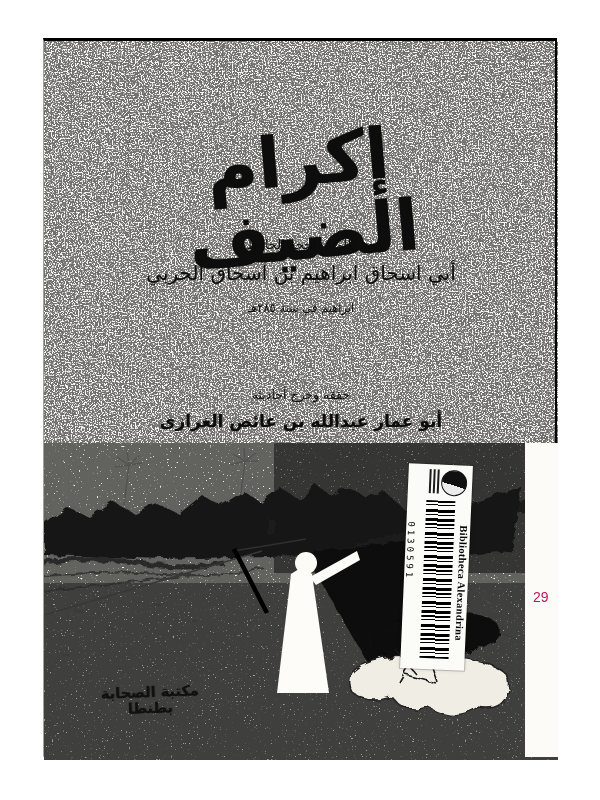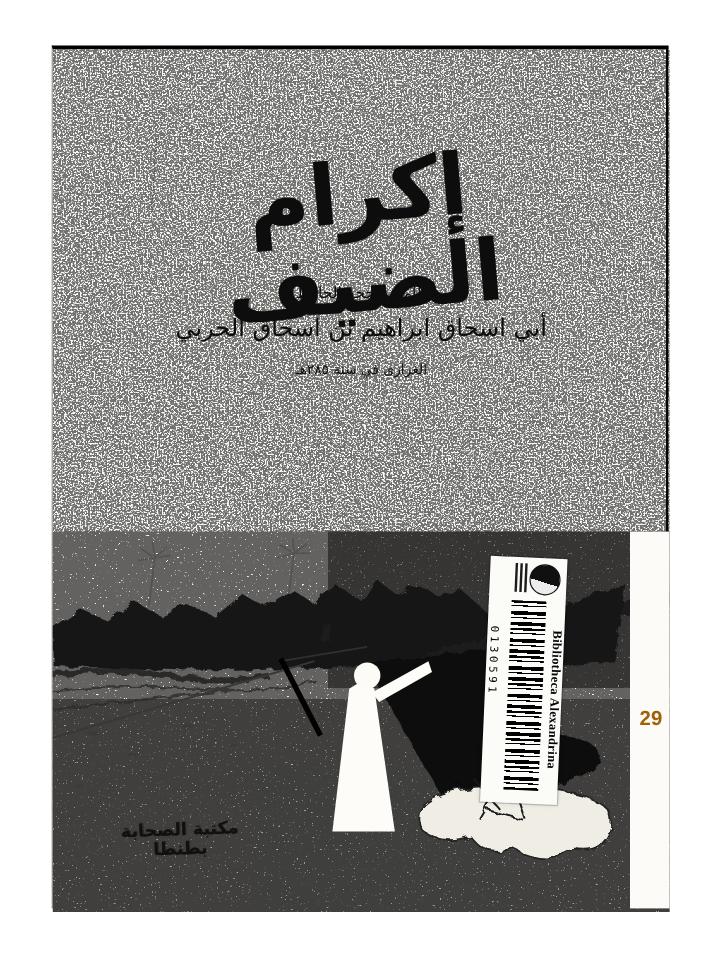--- a/index.html
+++ b/index.html
@@ -37,21 +37,21 @@
   .editor-name{top:370px;font-size:17px;font-weight:bold;text-shadow:0 0 1px rgba(0,0,0,.4);}
   
   .illustration{position:absolute;left:0;top:402px;width:514px;height:317px;z-index:1;}
   
   .white-strip{
     position:absolute;left:481px;top:402px;width:33px;height:314px;
     background:#fcfbf7;z-index:2;
   }
   .margin-number{
     position:absolute;left:489px;top:548px;z-index:3;
-    font-family:"Liberation Sans",sans-serif;font-size:17px;font-weight:bold;color:#a16207;
+    font-family:"Liberation Sans",sans-serif;font-size:14px;font-weight:normal;color:#be185d;
   }
   .stamp{
     position:absolute;left:46px;top:643px;width:120px;z-index:3;
     direction:rtl;text-align:center;
     font-size:14.5px;font-weight:bold;color:#101010;
     transform:rotate(-2deg);
     text-shadow:0 0 1px #2a2a2a, 1px 0 0 rgba(0,0,0,.25);
     letter-spacing:-.5px;
   }
   
@@ -101,21 +101,23 @@
       </filter>
     </defs>
     <rect x="0" y="0" width="514" height="716" filter="url(#spPage)" opacity=".55"></rect>
   </svg>
 
   <div class="scan-artifact"></div>
 
   <div class="ar title">إكرام الضيف</div>
   <div class="ar honorific">للإمام الحجة الحافظ</div>
   <div class="ar author">أبي اسحاق ابراهيم بن اسحاق الحربي</div>
-  <div class="ar death-note">الغرازى في سنة ٢٨٥هـ</div>
+  <div class="ar death-note">ابراهيم في سنة ٢٨٥هـ</div>
+  <div class="ar editor-intro">حققه وخرج أحاديثه</div>
+  <div class="ar editor-name">أبو عمار عبدالله بن عائض الغرازى</div>
 
   <svg class="illustration" viewBox="0 0 514 317">
     <defs>
       <filter id="spA" x="0" y="0" width="100%" height="100%">
         <feTurbulence type="fractalNoise" baseFrequency="0.62" numOctaves="2" seed="3"></feTurbulence>
         <feColorMatrix type="matrix" values="0 0 0 0 0  0 0 0 0 0  0 0 0 0 0  4 4 4 0 -3.6"></feColorMatrix>
       </filter>
       <filter id="spB" x="0" y="0" width="100%" height="100%">
         <feTurbulence type="fractalNoise" baseFrequency="0.8" numOctaves="2" seed="9"></feTurbulence>
         <feColorMatrix type="matrix" values="0 0 0 0 0  0 0 0 0 0  0 0 0 0 0  4 4 4 0 -3.0"></feColorMatrix>

